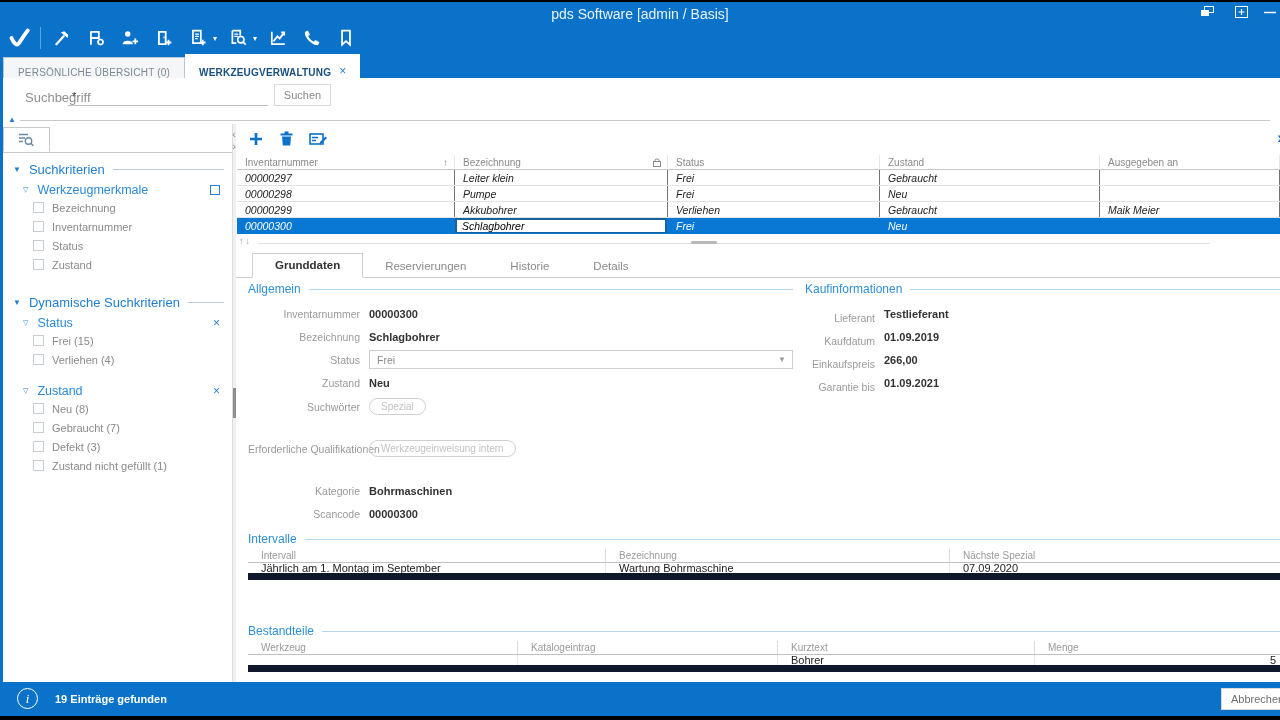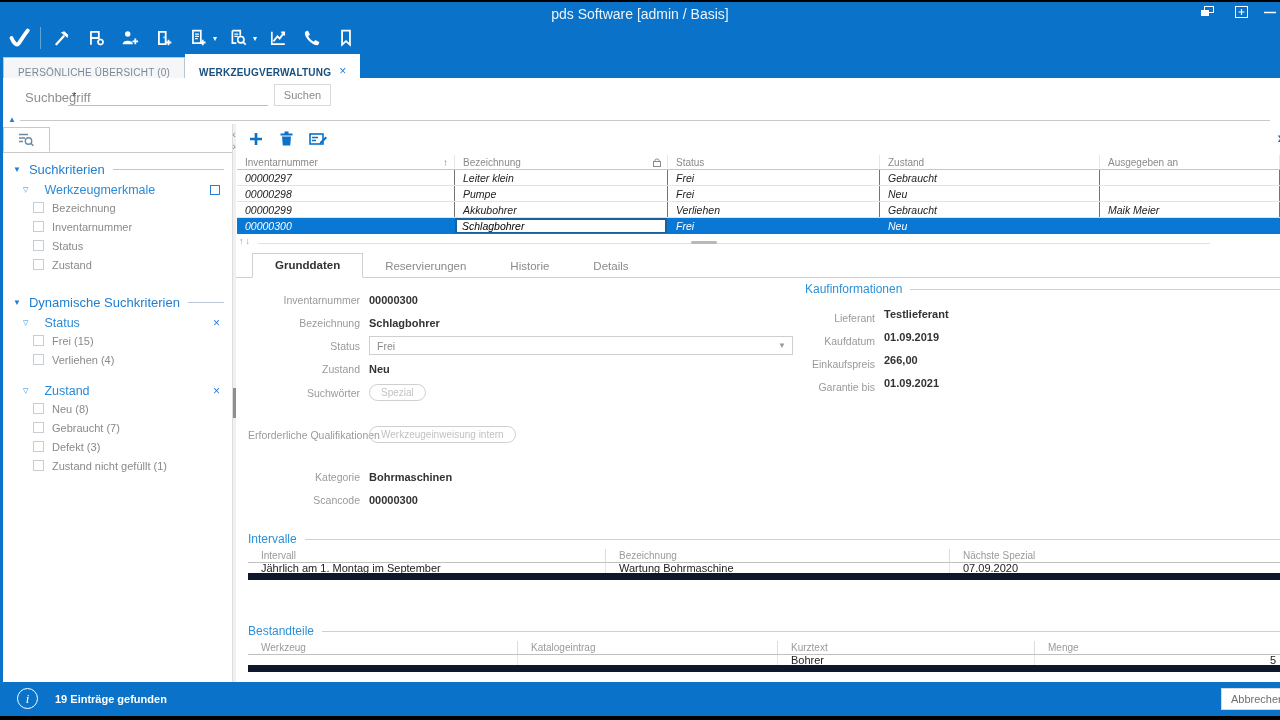--- a/index.html
+++ b/index.html
@@ -41,21 +41,21 @@
   .splitarrows { position:absolute; left:-5px; top:4px; color:#7d93a8; font-size:11px; line-height:12px; text-align:center; width:12px; }
   .rightpane { position:absolute; left:233px; top:0; right:0; bottom:0; background:#fff; }
 
   
   .paneltab { position:absolute; left:0; top:3px; width:47px; height:25px; border:1px solid #c9c9c9; border-bottom:1px solid #fff; background:#fff; display:flex; align-items:center; justify-content:center; z-index:2; }
   .panelhead-line { position:absolute; left:0; right:0; top:28px; border-top:1px solid #c9c9c9; }
   .sb-body { position:absolute; left:0; right:0; top:30px; bottom:0; overflow:hidden; }
   .sb-h1 { display:flex; align-items:center; gap:8px; color:#1f7ed0; font-size:13px; margin:8px 8px 4px 10px; cursor:pointer; }
   .sb-h1 .tri { font-size:8px; color:#1f7ed0; }
   .sb-h1 .rule { flex:1; border-top:1px solid #b9c7d4; }
-  .sb-h2 { display:flex; align-items:center; gap:16px; color:#2b8ad6; font-size:12.5px; margin:6px 12px 4px 20px; cursor:pointer; }
+  .sb-h2 { display:flex; align-items:center; gap:9px; color:#2b8ad6; font-size:12.5px; margin:6px 12px 4px 20px; cursor:pointer; }
   .sb-h2 .tri { font-size:7px; color:#2b8ad6; }
   .sb-h2 .spacer { flex:1; }
   .sb-h2 .hx { color:#2b7fd0; font-size:12px; }
   .sb-h2 .hcb { width:10px; height:10px; border:1px solid #2b7fd0; background:#fff; }
   .sb-item { display:flex; align-items:center; gap:8px; margin:0 0 6px 30px; font-size:11px; color:#8a8a8a; height:13px; cursor:pointer; }
   .sb-cb { width:11px; height:11px; border:1px solid #c6cdd4; background:#fff; flex:none; }
   .sb-gap { height:10px; }
 
   
   .gridtb { position:absolute; left:0; right:0; top:0; height:30px; display:flex; align-items:center; gap:15px; padding-left:12px; overflow:hidden; }
@@ -418,20 +418,24 @@
           <span class="underline"></span>
           <span class="dtab active">Grunddaten</span>
           <span class="dtab">Reservierungen</span>
           <span class="dtab">Historie</span>
           <span class="dtab">Details</span>
         </div>
 
         <div class="dbody">
 
           <div class="fields-left">
+            <div class="sectitle">
+              <span>Allgemein</span>
+              <span class="rule"></span>
+            </div>
             <div style="height:6px;"></div>
             <div class="frow">
               <span class="flabel">Inventarnummer</span>
               <span class="fvalue">00000300</span>
             </div>
             <div class="frow">
               <span class="flabel">Bezeichnung</span>
               <span class="fvalue">Schlagbohrer</span>
             </div>
             <div class="frow">

